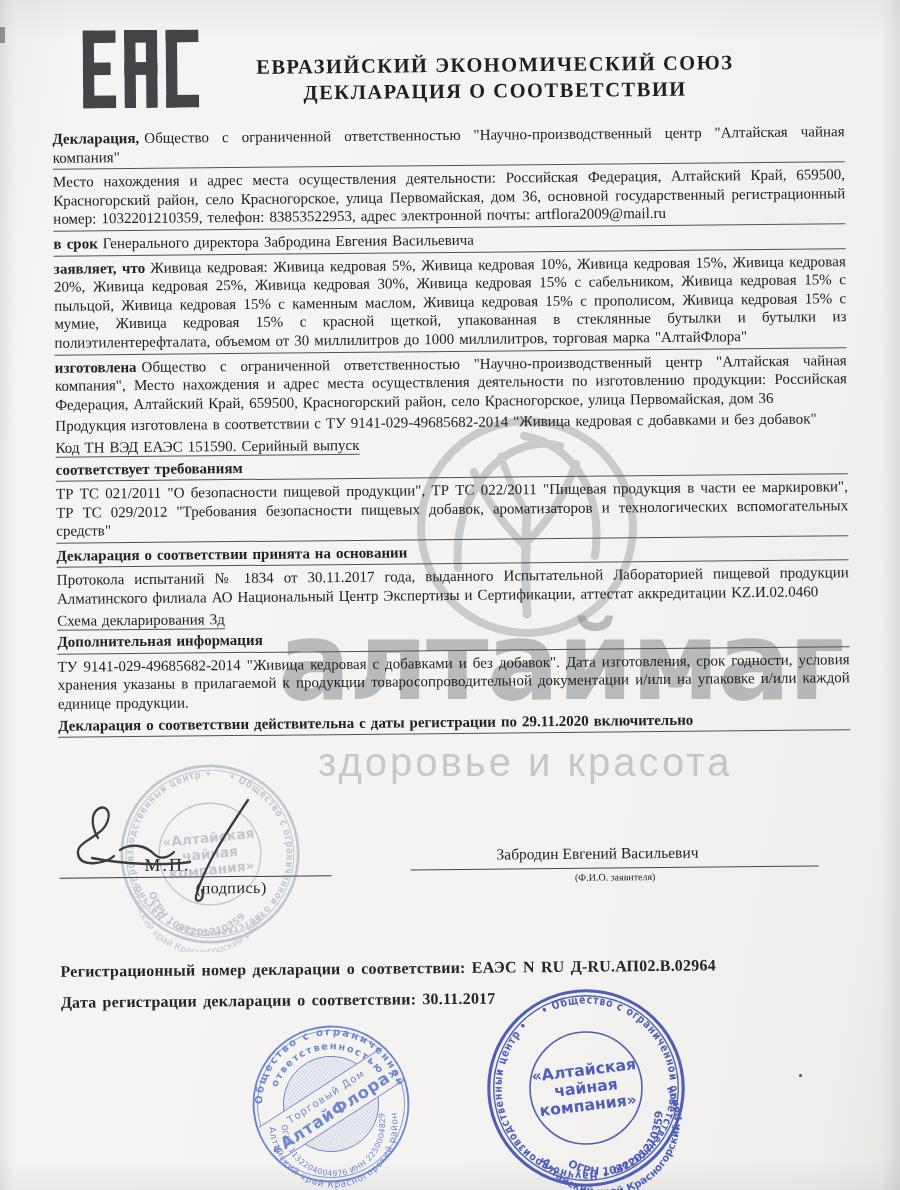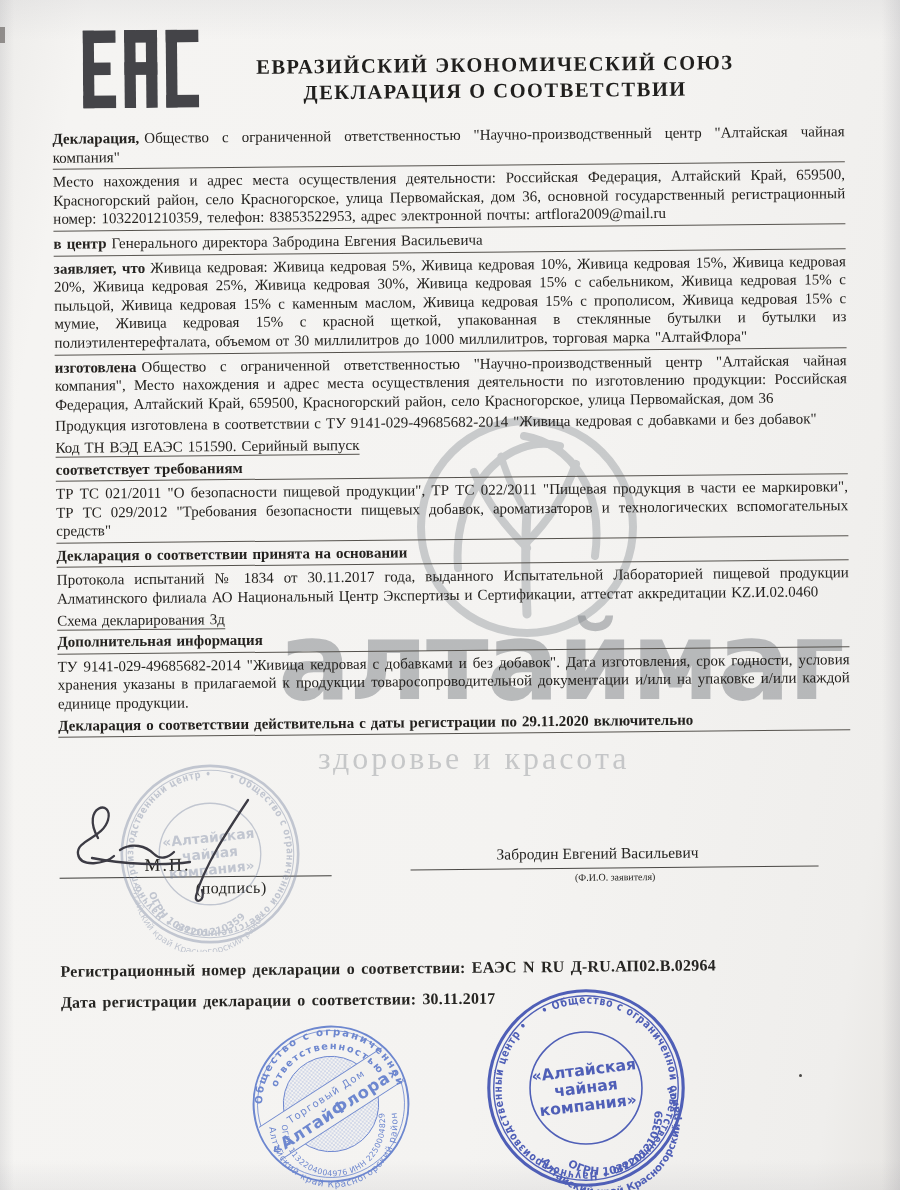--- a/index.html
+++ b/index.html
@@ -9,22 +9,22 @@
     color:#262522;}
   .page::after{content:"";position:absolute;inset:0;pointer-events:none;
     background:linear-gradient(to bottom, rgba(190,190,195,.18) 0, rgba(255,255,255,0) 40px),
                linear-gradient(to right, rgba(160,160,165,.20) 0, rgba(255,255,255,0) 14px),
                linear-gradient(to left, rgba(150,150,158,.22) 0, rgba(255,255,255,0) 18px),
                linear-gradient(to top, rgba(170,170,175,.15) 0, rgba(255,255,255,0) 30px);}
   
   .wm{position:absolute;inset:0;z-index:1}
   .wm-title{position:absolute;left:278px;top:608px;font-family:"DejaVu Sans",sans-serif;
     font-weight:700;font-size:108px;line-height:1;color:#7e8287;opacity:.5;letter-spacing:-2px}
-  .wm-sub{position:absolute;left:318px;top:740px;font-family:Liberation Serif, serif;
-    font-size:32px;color:#8f9398;opacity:.45;letter-spacing:3px}
+  .wm-sub{position:absolute;left:318px;top:740px;font-family:Liberation Sans, sans-serif;
+    font-size:40px;color:#8f9398;opacity:.45;letter-spacing:3px}
   .wm-logo{position:absolute;left:396px;top:396px;opacity:.42}
   
   .content{position:absolute;inset:0;z-index:2;transform:rotate(-0.55deg);transform-origin:450px 600px}
   .eac{position:absolute;left:88px;top:27px}
   .title{position:absolute;left:150px;top:52px;width:700px;text-align:center;
     font-weight:bold;font-size:20.5px;line-height:26px;letter-spacing:1.5px;color:#201f1d}
   .bodytext{position:absolute;left:57px;top:126px;width:792px;font-size:15px;line-height:18.6px;
     text-align:justify;color:#24221f;word-spacing:1.2px}
   .f{margin:0 0 3px}
   .ruled{border-bottom:1px solid #55524d;padding-bottom:2px}
@@ -91,21 +91,21 @@
     </svg>
 
     <div class="title">
       <div>ЕВРАЗИЙСКИЙ ЭКОНОМИЧЕСКИЙ СОЮЗ</div>
       <div>ДЕКЛАРАЦИЯ О СООТВЕТСТВИИ</div>
     </div>
 
     <div class="bodytext">
       <p class="f ruled"><b class="lead">Декларация,</b><span>Общество с ограниченной ответственностью "Научно-производственный центр "Алтайская чайная компания"</span></p>
       <p class="f ruled"><span>Место нахождения и адрес места осуществления деятельности: Российская Федерация, Алтайский Край, 659500, Красногорский район, село Красногорское, улица Первомайская, дом 36, основной государственный регистрационный номер: 1032201210359, телефон: 83853522953, адрес электронной почты: artflora2009@mail.ru</span></p>
-      <p class="f ruled"><b class="lead">в центр</b><span>Генерального директора Забродина Евгения Васильевича</span></p>
+      <p class="f ruled"><b class="lead">в срок</b><span>Генерального директора Забродина Евгения Васильевича</span></p>
       <p class="f ruled"><b class="lead">заявляет, что</b><span>Живица кедровая: Живица кедровая 5%, Живица кедровая 10%, Живица кедровая 15%, Живица кедровая 20%, Живица кедровая 25%, Живица кедровая 30%, Живица кедровая 15% с сабельником, Живица кедровая 15% с пыльцой, Живица кедровая 15% с каменным маслом, Живица кедровая 15% с прополисом, Живица кедровая 15% с мумие, Живица кедровая 15% с красной щеткой, упакованная в стеклянные бутылки и бутылки из полиэтилентерефталата, объемом от 30 миллилитров до 1000 миллилитров, торговая марка "АлтайФлора"</span></p>
       <p class="f"><b class="lead">изготовлена</b><span>Общество с ограниченной ответственностью "Научно-производственный центр "Алтайская чайная компания", Место нахождения и адрес места осуществления деятельности по изготовлению продукции: Российская Федерация, Алтайский Край, 659500, Красногорский район, село Красногорское, улица Первомайская, дом 36</span></p>
       <p class="f"><span>Продукция изготовлена в соответствии с ТУ 9141-029-49685682-2014 "Живица кедровая с добавками и без добавок"</span></p>
       <p class="f"><span class="pu">Код ТН ВЭД ЕАЭС 151590. Серийный выпуск</span></p>
       <p class="f ruled"><b class="lead">соответствует требованиям</b></p>
       <p class="f ruled"><span>ТР ТС 021/2011 "О безопасности пищевой продукции", ТР ТС 022/2011 "Пищевая продукция в части ее маркировки", ТР ТС 029/2012 "Требования безопасности пищевых добавок, ароматизаторов и технологических вспомогательных средств"</span></p>
       <p class="f ruled"><b class="lead">Декларация о соответствии принята на основании</b></p>
       <p class="f"><span>Протокола испытаний № 1834 от 30.11.2017 года, выданного Испытательной Лабораторией пищевой продукции Алматинского филиала АО Национальный Центр Экспертизы и Сертификации, аттестат аккредитации KZ.И.02.0460</span></p>
       <p class="f"><span class="pu">Схема декларирования 3д</span></p>
       <p class="f ruled"><b class="lead">Дополнительная информация</b></p>

